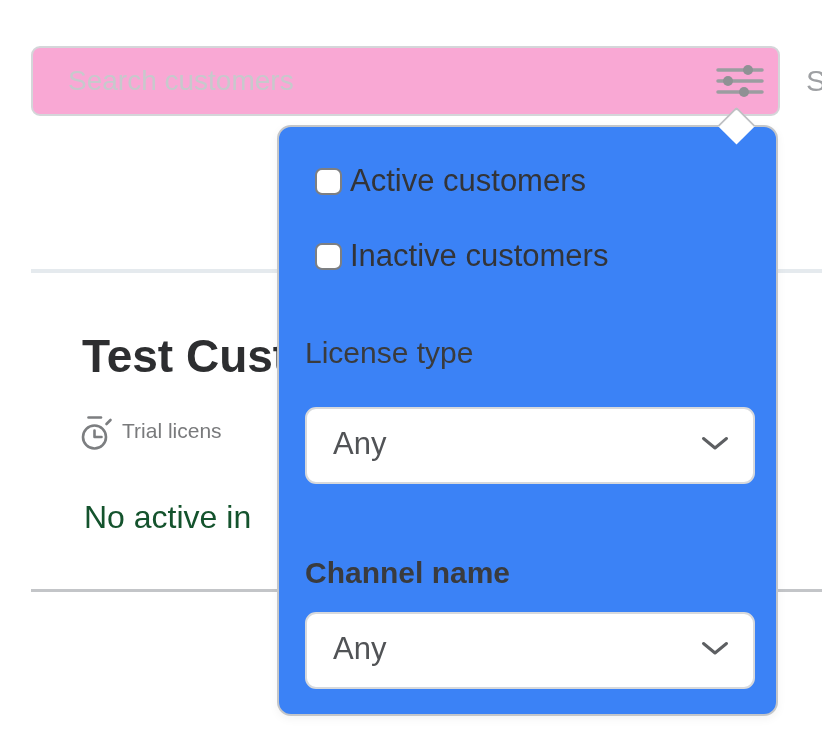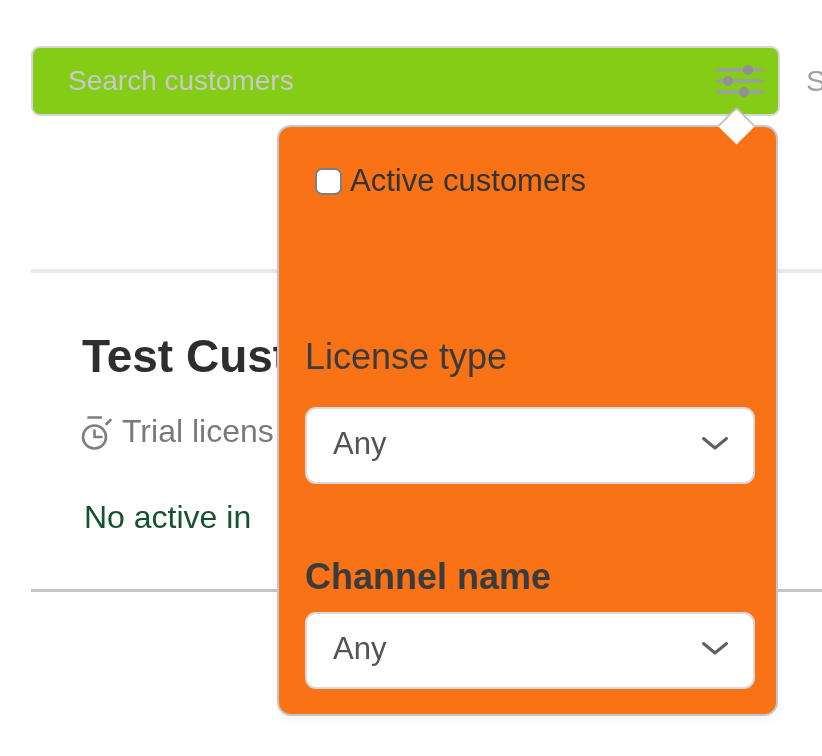--- a/index.html
+++ b/index.html
@@ -2,64 +2,64 @@
 <html><head>
 <meta charset="utf-8">
 <style>
   * { margin:0; padding:0; box-sizing:border-box; }
   html,body { width:822px; height:756px; background:#ffffff; overflow:hidden;
               font-family:"Liberation Sans", sans-serif; }
   .stage { position:relative; width:822px; height:756px; background:#fff; }
 
   
   .search-box { position:absolute; left:31px; top:46px; width:749px; height:70px;
-                border:2px solid #d4d6d9; border-radius:9px; background:#84cc16;
+                border:2px solid #d4d6d9; border-radius:9px; background:#f9a8d4;
                 display:flex; align-items:center; }
   .search-input { flex:1; height:100%; border:none; outline:none; background:transparent;
                   padding:0 0 0 35px; font-family:"Liberation Sans", sans-serif;
                   font-size:28px; color:#44464a; }
   .search-input::placeholder { color:#c7c9cc; opacity:1; }
   .filter-btn { width:64px; height:54px; border:none; background:transparent; cursor:pointer;
                 display:flex; align-items:center; justify-content:center; margin-right:6px; }
 
   .sort-partial { position:absolute; left:806px; top:64px; font-size:30px; color:#9ea0a3;
                   white-space:nowrap; cursor:pointer; }
 
   
   .divider-1 { position:absolute; left:31px; top:269px; width:791px; height:4px;
                background:#e5eaee; }
   .divider-2 { position:absolute; left:31px; top:589px; width:791px; height:3px;
                background:#c3c5c8; }
   .customer-name { position:absolute; left:82px; top:329px; font-size:46px; font-weight:700;
                    color:#2d2e30; white-space:nowrap; width:196px; overflow:hidden; }
   .trial-row { position:absolute; left:80px; top:410px; display:flex; align-items:center;
                white-space:nowrap; }
-  .trial-text { font-size:32px; color:#797a7c; margin-left:8px; }
+  .trial-text { font-size:21px; color:#797a7c; margin-left:8px; }
   .status-text { position:absolute; left:84px; top:499px; font-size:32px; color:#14532d;
                  white-space:nowrap; width:194px; overflow:hidden; }
 
   
   .popover { position:absolute; left:277px; top:125px; width:501px; height:591px;
-             background:#f97316; border:2px solid #c4c6c9; border-radius:14px; z-index:10;
+             background:#3b82f6; border:2px solid #c4c6c9; border-radius:14px; z-index:10;
              box-shadow:0 3px 10px rgba(0,0,0,0.05); }
   .popover .caret { position:absolute; top:-15px; left:444px; width:27px; height:27px;
              background:#fff; border-left:2px solid #bfc1c4; border-top:2px solid #bfc1c4;
              transform:rotate(45deg); border-top-left-radius:4px; }
   .pop-inner { position:relative; width:100%; height:100%; }
 
   .cb-row { position:absolute; left:36px; display:flex; align-items:center; gap:8px;
             cursor:pointer; }
   .cb-row.r1 { top:36px; }
   .cb-row.r2 { top:111px; }
   .cb-row input[type="checkbox"] { appearance:none; -webkit-appearance:none;
             width:27px; height:27px; border:2px solid #7d7f82; border-radius:7px;
             background:#fff; margin:0; cursor:pointer; flex:0 0 auto; }
   .cb-label { font-size:31px; color:#333438; }
 
-  .field-label { position:absolute; left:26px; font-size:36px; color:#3a3b3d; }
+  .field-label { position:absolute; left:26px; font-size:30px; color:#3a3b3d; }
   .field-label.l1 { top:209px; }
   .field-label.l2 { top:429px;font-weight:bold; }
 
   .select { position:absolute; left:26px; width:450px; height:77px;
             border:2px solid #d7d9dc; border-radius:11px; background:#fff;
             display:flex; align-items:center; justify-content:space-between;
             padding:0 24px 4px 26px; cursor:pointer; }
   .select.s1 { top:280px; }
   .select.s2 { top:485px; }
   .select-value { font-size:31px; color:#515356; }
@@ -115,20 +115,24 @@
 
   <div class="popover">
     <div class="caret"></div>
     <div class="pop-inner">
 
       <label class="cb-row r1">
         <input type="checkbox" style="">
         <span class="cb-label">Active customers</span>
       </label>
 
+      <label class="cb-row r2">
+        <input type="checkbox" style="">
+        <span class="cb-label">Inactive customers</span>
+      </label>
 
       <div class="field-label l1">License type</div>
 
       <div class="select s1">
         <span class="select-value">Any</span>
         <span style="display:flex;">
           <svg width="28" height="15" viewBox="0 0 28 15">
             <path d="M2.5 2.5 L14 12 L25.5 2.5" stroke="#5d5f62" stroke-width="3" fill="none" stroke-linecap="round" stroke-linejoin="round"></path>
           </svg>
         </span>

